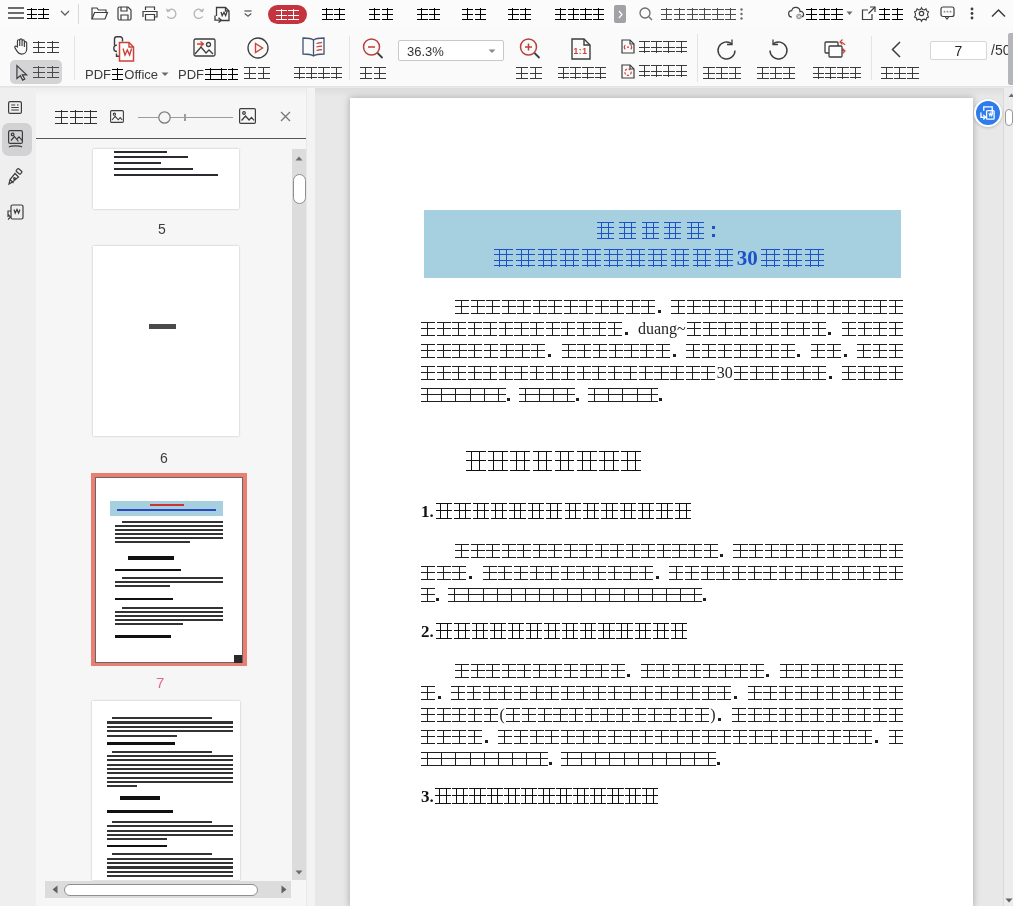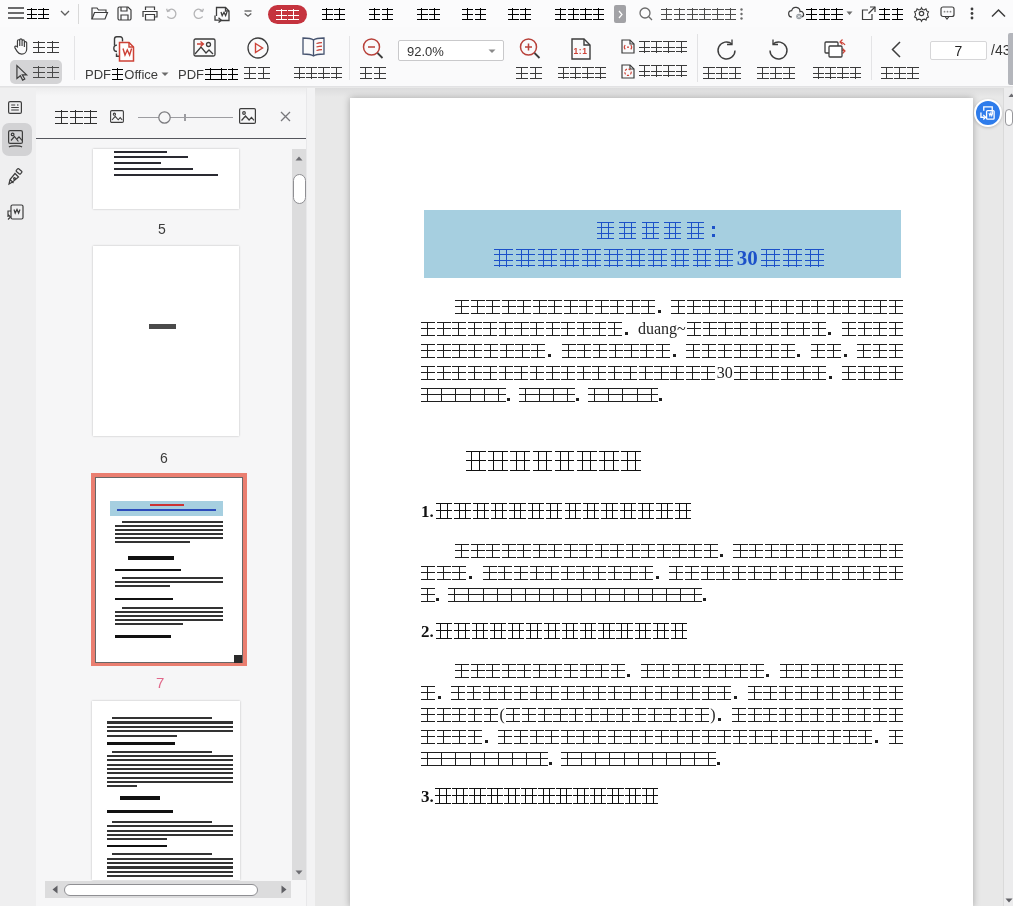--- a/index.html
+++ b/index.html
@@ -230,21 +230,21 @@
   </svg>
 <div class="ab" style="left:293.5px;top:66.5px;color:#3b3b3b;"><i class="y" style="width:11.6px;height:12px;margin-right:0.8px"></i><i class="y" style="width:11.6px;height:12px;margin-right:0.8px"></i><i class="y" style="width:11.6px;height:12px;margin-right:0.8px"></i><i class="y" style="width:11.6px;height:12px;margin-right:0.8px"></i></div>
 <div class="ab" style="left:349px;top:36px;width:1px;height:44px;background:#e4e4e6"></div>
 <svg style="left:362px;top:38px" width="23" height="22" viewBox="0 0 23 22">
     <circle cx="9.5" cy="9" r="8" fill="none" stroke="#b8413a" stroke-width="1.5"></circle>
     <path d="M6 9h7" stroke="#b8413a" stroke-width="1.5"></path>
     <path d="M15.5 15l5 5" stroke="#3d3d3d" stroke-width="1.8"></path>
   </svg>
 <div class="ab" style="left:360px;top:66.5px;color:#3b3b3b;"><i class="y" style="width:12px;height:12.4px;margin-right:1.6px"></i><i class="y" style="width:12px;height:12.4px;margin-right:1.6px"></i></div>
 <div class="ab" style="left:398px;top:40px;width:106px;height:21px;background:#fff;border:1px solid #c9c9cb;border-radius:2px">
-    <span style="position:absolute;left:8px;top:3px;font:13px 'Liberation Sans';color:#333">92.0%</span>
+    <span style="position:absolute;left:8px;top:3px;font:13px 'Liberation Sans';color:#333">36.3%</span>
     <svg style="right:7px;top:8px" width="8" height="5" viewBox="0 0 8 5">
       <path d="M0.5 0.5L4 4l3.5-3.5z" fill="#8a8a8a"></path>
     </svg>
   </div>
 <svg style="left:519px;top:38px" width="23" height="22" viewBox="0 0 23 22">
     <circle cx="9.5" cy="9" r="8" fill="none" stroke="#b8413a" stroke-width="1.5"></circle>
     <path d="M6 9h7M9.5 5.5v7" stroke="#b8413a" stroke-width="1.5"></path>
     <path d="M15.5 15l5 5" stroke="#3d3d3d" stroke-width="1.8"></path>
   </svg>
 <div class="ab" style="left:516px;top:66.5px;color:#3b3b3b;"><i class="y" style="width:12px;height:12.4px;margin-right:1.6px"></i><i class="y" style="width:12px;height:12.4px;margin-right:1.6px"></i></div>
@@ -302,21 +302,21 @@
     </g>
   </svg>
 <div class="ab" style="left:812.5px;top:66.5px;color:#3b3b3b;"><i class="y" style="width:11.6px;height:12px;margin-right:0.8px"></i><i class="y" style="width:11.6px;height:12px;margin-right:0.8px"></i><i class="y" style="width:11.6px;height:12px;margin-right:0.8px"></i><i class="y" style="width:11.6px;height:12px;margin-right:0.8px"></i></div>
 <div class="ab" style="left:871px;top:36px;width:1px;height:44px;background:#e4e4e6"></div>
 <div class="ab" style="left:697px;top:34px;width:1px;height:48px;background:#e2e2e4"></div>
 <svg style="left:891px;top:41px" width="10" height="17" viewBox="0 0 10 17">
     <path d="M9 1L1.5 8.5 9 16" stroke="#3d3d3d" stroke-width="1.5" fill="none"></path>
   </svg>
 <div class="ab" style="left:880.5px;top:66.5px;color:#3b3b3b;"><i class="y" style="width:12px;height:12.4px;margin-right:1.2px"></i><i class="y" style="width:12px;height:12.4px;margin-right:1.2px"></i><i class="y" style="width:12px;height:12.4px;margin-right:1.2px"></i></div>
 <div class="ab" style="left:930px;top:40.5px;width:57px;height:19px;background:#fff;border:1px solid #d6d6d8;border-radius:2px;text-align:center;font:14px 'Liberation Sans';color:#222;line-height:18px">7</div>
-<div class="ab" style="left:991px;top:42px;font:14px 'Liberation Sans';color:#333">/43</div>
+<div class="ab" style="left:991px;top:42px;font:14px 'Liberation Sans';color:#333">/50</div>
 <div class="ab" style="left:1008px;top:33px;width:5px;height:52px;background:#b4b6bc;border-radius:2px 0 0 2px"></div>
 <div class="ab" style="left:0;top:88px;width:36px;height:818px;background:#efeff0"></div>
 <svg style="left:8px;top:101px" width="14" height="13" viewBox="0 0 14 13">
     <g fill="none" stroke="#3d3d3d" stroke-width="1.2">
       <rect x="0.6" y="0.6" width="12.8" height="11.8" rx="1.5"></rect>
       <path d="M3.2 4h4M3.2 6.5h7.6M3.2 9h7.6"></path>
     </g>
     <circle cx="9.8" cy="4" r="0.8" fill="#3d3d3d"></circle>
   </svg>
 <div class="ab" style="left:2px;top:123px;width:30px;height:33px;background:#d2d2d4;border-radius:7px"></div>

